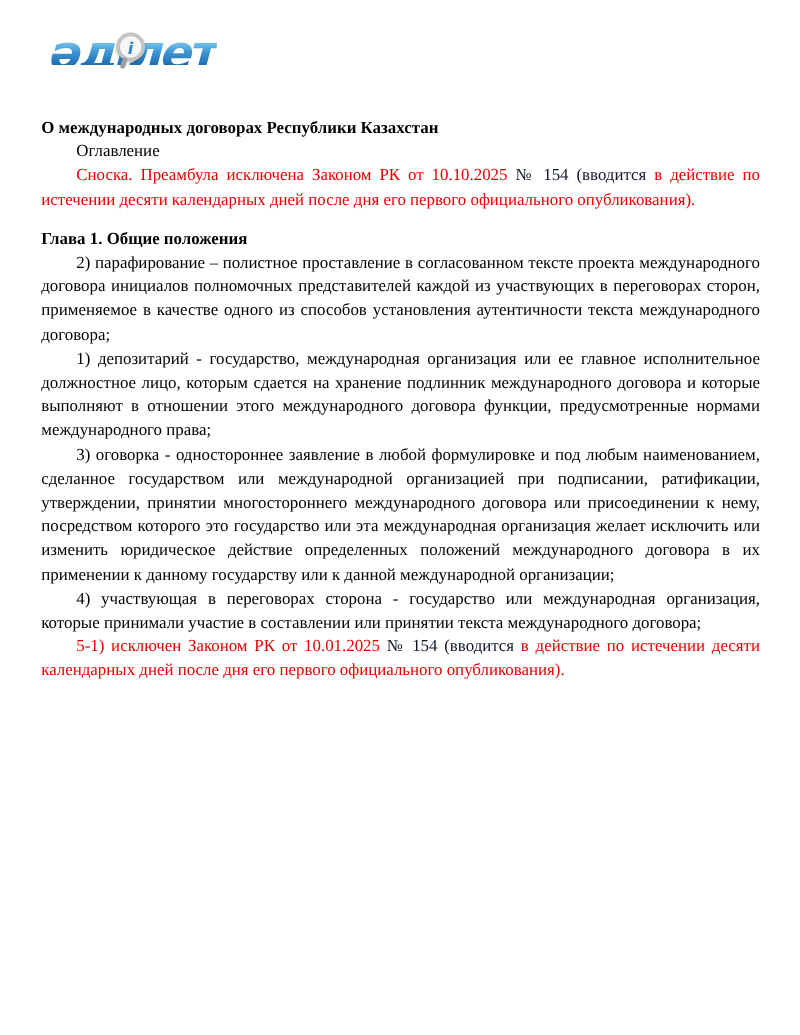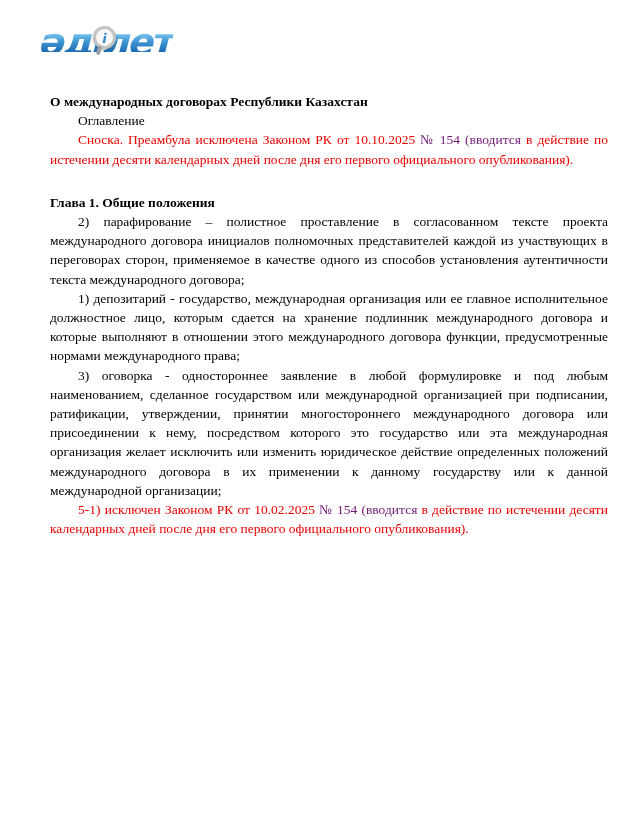--- a/index.html
+++ b/index.html
@@ -66,30 +66,30 @@
     transform: rotate(18deg);
     border-radius: 2px;
   }
 
   
   .content {
     position: absolute;
     top: 0;
     left: 0;
     width: 640px;
-    padding: 92px 32px 0 50px;
+    padding: 92px 32px 0 33px;
     box-sizing: border-box;
   }
   p { margin: 0; }
   .doc-title    { font-weight: bold; }
   .law-subtitle { margin-top: 6px; }
   .toc          { text-indent: 28px; }
   .footnote     { text-indent: 28px; text-align: justify; color: var(--note-red); }
-  .footnote .black-part { color: #701a75; }
-  .chapter-heading { margin-top: 24px; font-weight: bold; }
+  .footnote .black-part { color: #0f172a; }
+  .chapter-heading { margin-top: 12px; font-weight: bold; }
   .article-heading { margin-top: 13px; font-weight: bold; }
   .intro-line   { text-indent: 28px; }
   .definition   { text-indent: 28px; text-align: justify; }
 </style>
 </head>
 <body>
 
 <div class="page">
 
   <div class="logo">
@@ -107,17 +107,18 @@
 
     <p class="footnote"><span>Сноска. Преамбула исключена Законом РК от 10.10.2025 </span><span class="black-part">№ 154 (вводится</span><span> в действие по истечении десяти календарных дней после дня его первого официального опубликования).</span></p>
 
     <p class="chapter-heading">Глава 1. Общие положения</p>
 
 
 
     <p class="definition">2) парафирование – полистное проставление в согласованном тексте проекта международного договора инициалов полномочных представителей каждой из участвующих в переговорах сторон, применяемое в качестве одного из способов установления аутентичности текста международного договора;</p>
     <p class="definition">1) депозитарий - государство, международная организация или ее главное исполнительное должностное лицо, которым сдается на хранение подлинник международного договора и которые выполняют в отношении этого международного договора функции, предусмотренные нормами международного права;</p>
     <p class="definition">3) оговорка - одностороннее заявление в любой формулировке и под любым наименованием, сделанное государством или международной организацией при подписании, ратификации, утверждении, принятии многостороннего международного договора или присоединении к нему, посредством которого это государство или эта международная организация желает исключить или изменить юридическое действие определенных положений международного договора в их применении к данному государству или к данной международной организации;</p>
+    <p class="definition">4) участвующая в переговорах сторона - государство или международная организация, которые принимали участие в составлении или принятии текста международного договора;</p>
 
-    <p class="footnote"><span>5-1) исключен Законом РК от 10.02.2025 </span><span class="black-part">№ 154 (вводится</span><span> в действие по истечении десяти календарных дней после дня его первого официального опубликования).</span></p>
+    <p class="footnote"><span>5-1) исключен Законом РК от 10.01.2025 </span><span class="black-part">№ 154 (вводится</span><span> в действие по истечении десяти календарных дней после дня его первого официального опубликования).</span></p>
 
   </div>
 </div>
 
 </body></html>

